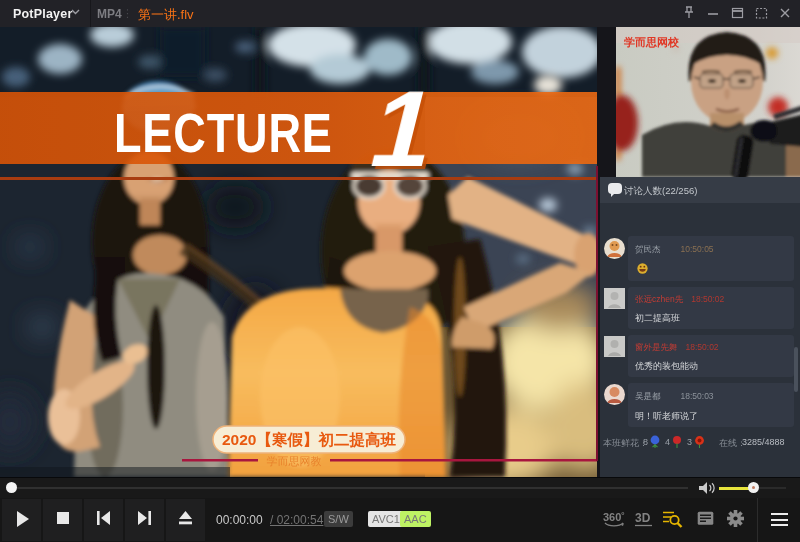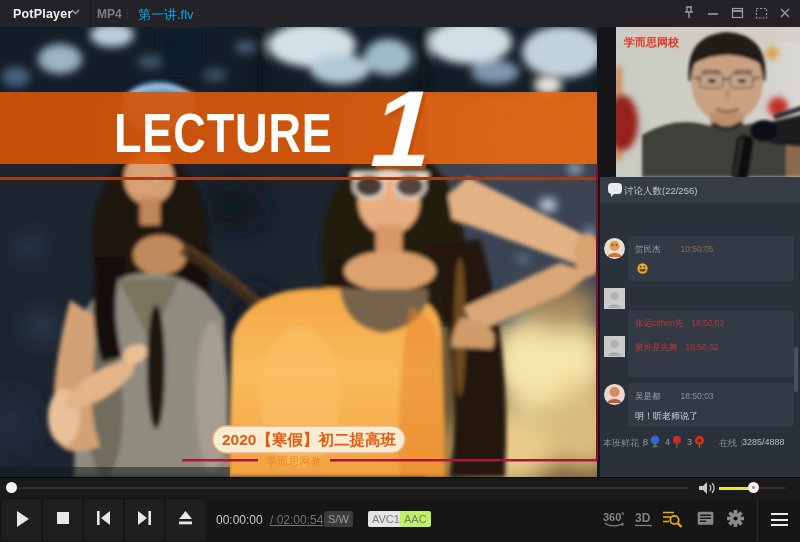--- a/index.html
+++ b/index.html
@@ -6,21 +6,21 @@
     font-family:"Liberation Sans", sans-serif;}
   #win{position:relative;width:800px;height:542px;background:#15151a;overflow:hidden;}
   .abs{position:absolute;}
   
   #titlebar{left:0;top:0;width:800px;height:27px;background:#222227;}
   #titlebar .logo{position:absolute;left:13px;top:6.5px;color:#f2f2f2;font-size:12.5px;font-weight:bold;letter-spacing:.2px;}
   #titlebar .chev{position:absolute;left:71px;top:9px;width:9px;height:6px;}
   #titlebar .sep1{position:absolute;left:90px;top:0;width:1px;height:27px;background:#17171b;}
   #titlebar .mp4{position:absolute;left:97px;top:7px;color:#7d7d82;font-size:12px;font-weight:bold;}
   #titlebar .dot{position:absolute;left:122px;top:7px;color:#46464c;font-size:11px;}
-  #titlebar .fname{position:absolute;left:138px;top:6px;color:#0ea5e9;font-size:13px;}
+  #titlebar .fname{position:absolute;left:138px;top:6px;color:#f97316;font-size:13px;}
   .tbtn{position:absolute;top:0;width:22px;height:26px;color:#9c9ca2;}
   
   #video{left:0;top:27px;width:597px;height:450px;background:#1a222c;overflow:hidden;}
   
   #webcam{left:616px;top:27px;width:236px;height:150px;background:#0369a1;overflow:hidden;}
   
   #redline{left:596px;top:166px;width:2px;height:295px;background:#7c1030;}
   
   #chat{left:600px;top:177px;width:200px;height:300px;background:#2b313a;overflow:hidden;font-size:9px;}
   #chathead{position:absolute;left:0;top:0;width:200px;height:26px;background:#363c46;}
@@ -328,31 +328,32 @@
             <path d="M2.5 6.5 a3.5 3 0 0 0 7 0 z" fill="#7a3c14"></path>
             <circle cx="4" cy="4" r="1" fill="#6a3410"></circle>
             <circle cx="8" cy="4" r="1" fill="#6a3410"></circle>
           </svg></div>
     </div>
     <div class="av" style="top:111px;background:#c6c6c4;"><svg viewBox="0 0 21 21">
           <rect width="21" height="21" fill="#cbcbc9"></rect>
           <circle cx="10.5" cy="8" r="4" fill="#b3b3b1"></circle>
           <path d="M4 20 a7 6 0 0 1 13 0" fill="#adadab"></path>
         </svg></div>
-    <div class="msg" style="top:110px;height:42px;margin-top:24px;">
+    <div class="msg" style="top:110px;height:42px;">
       <div style="padding:7px 0 0 7px"><span class="redname">张远czhen先</span><span class="redtime">18:50:02</span></div>
       <div style="padding:6px 0 0 7px" class="mtext">初二提高班</div>
     </div>
     <div class="av" style="top:159px;background:#c6c6c4;"><svg viewBox="0 0 21 21">
           <rect width="21" height="21" fill="#c9c9c7"></rect>
           <circle cx="10.5" cy="8" r="4" fill="#b0b0ae"></circle>
           <path d="M4 20 a7 6 0 0 1 13 0" fill="#aaaaa8"></path>
         </svg></div>
     <div class="msg" style="top:158px;height:42px;">
       <div style="padding:7px 0 0 7px"><span class="redname">窗外是先舞</span><span class="redtime">18:50:02</span></div>
+      <div style="padding:6px 0 0 7px" class="mtext">优秀的装包能动</div>
     </div>
     <div class="av" style="top:207px;border-radius:50%;background:#ead8ce;"><svg viewBox="0 0 21 21">
           <circle cx="10.5" cy="8" r="5" fill="#d88a60"></circle>
           <path d="M3 19 a8 6 0 0 1 15 0" fill="#b85a40"></path>
         </svg></div>
     <div class="msg" style="top:206px;height:44px;">
       <div style="padding:8px 0 0 7px"><span class="name">吴是都</span><span class="time" style="color:#8d939b">18:50:03</span></div>
       <div style="padding:7px 0 0 7px" class="mtext">明！听老师说了</div>
     </div>
     <div id="chatstat">

